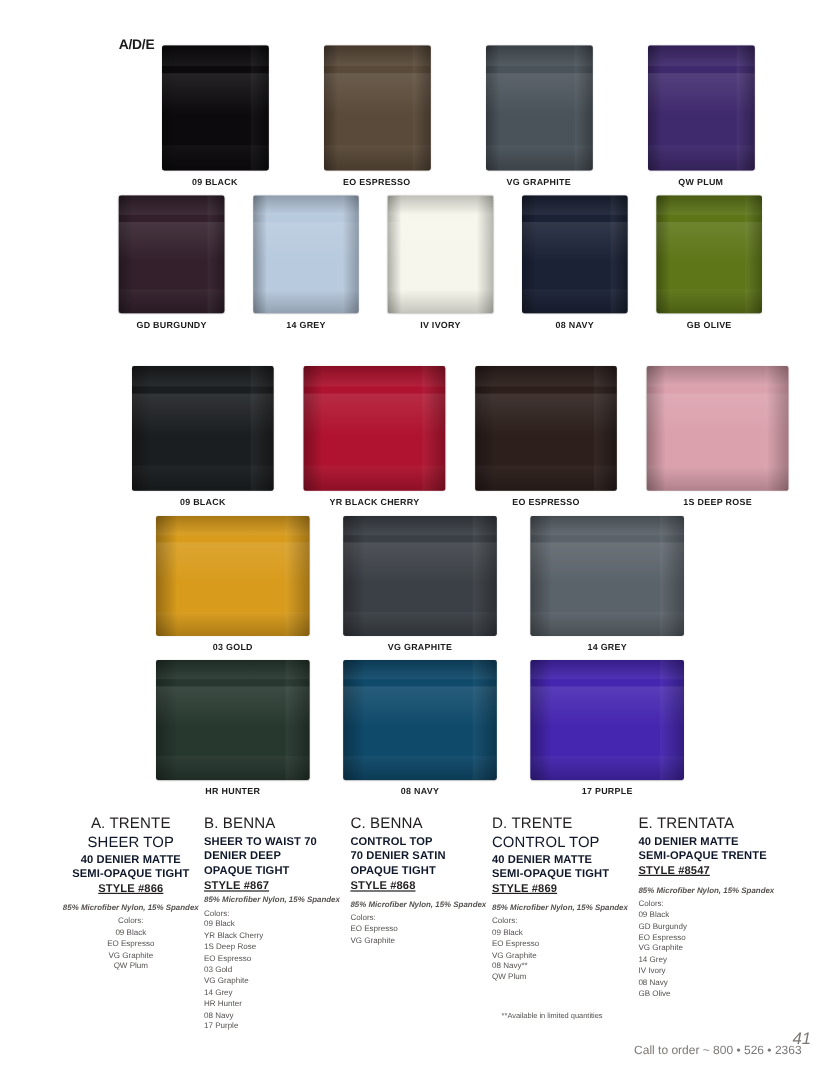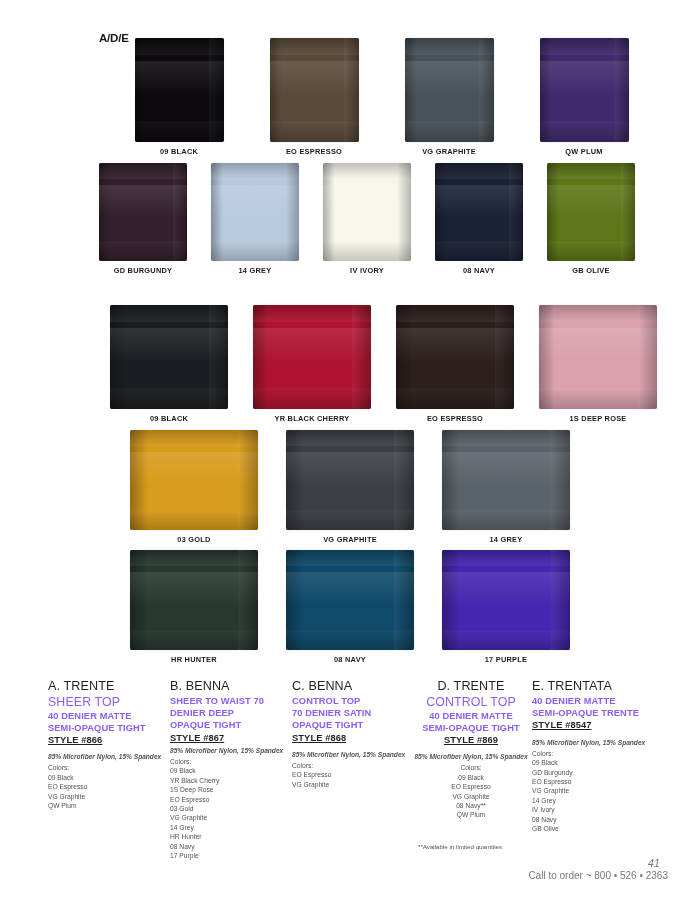--- a/index.html
+++ b/index.html
@@ -104,21 +104,21 @@
     line-height: 15px;
     color: #231f20;
     margin: 0 0 1px 0;
     white-space: nowrap;
   }
   .prod-sub {
     font-size: 9.3px;
     font-weight: bold;
     line-height: 12.2px;
     letter-spacing: 0.1px;
-    color: #8b5cf6;
+    color: #0f172a;
   }
   .prod-style {
     font-size: 9.3px;
     font-weight: bold;
     line-height: 12.4px;
     letter-spacing: 0.1px;
     color: #231f20;
     margin-bottom: 6px;
     text-decoration: underline;
   }
@@ -144,23 +144,23 @@
   .footnote {
     position: absolute;
     font-size: 6.2px;
     color: #55514f;
     white-space: nowrap;
   }
 
   
   .page-number {
     position: absolute;
-    right: 40px;
+    right: 24px;
     top: 857px;
-    font-size: 11px;
+    font-size: 14px;
     color: #7c7876;
     font-style: italic;
   }
   .order-line {
     position: absolute;
     right: 32px;
     top: 870px;
     font-size: 10px;
     color: #7c7876;
     white-space: nowrap;
@@ -339,21 +339,21 @@
         <div class="fold sheen"></div>
         <div class="fold bottom"></div>
       </div>
       <div class="swatch-caption">17 PURPLE</div>
     </div>
   </div>
 </div>
 
 <div class="products">
 
-  <div class="product-col" style="width:122px;">
+  <div class="product-col" style="width:122px;text-align:center;">
     <div class="prod-title">A. TRENTE</div>
     <div class="prod-sub" style="font-size:12.4px;font-weight:normal;line-height:14.6px;">SHEER TOP</div>
     <div class="prod-sub">40 DENIER MATTE</div>
     <div class="prod-sub">SEMI-OPAQUE TIGHT</div>
     <div class="prod-style">STYLE #866</div>
     <div class="prod-fabric">85% Microfiber Nylon, 15% Spandex</div>
     <div class="prod-colors-label">Colors:</div>
     <div class="prod-color">09 Black</div>
     <div class="prod-color">EO Espresso</div>
     <div class="prod-color">VG Graphite</div>
@@ -385,21 +385,21 @@
     <div class="prod-sub">CONTROL TOP</div>
     <div class="prod-sub">70 DENIER SATIN</div>
     <div class="prod-sub">OPAQUE TIGHT</div>
     <div class="prod-style">STYLE #868</div>
     <div class="prod-fabric">85% Microfiber Nylon, 15% Spandex</div>
     <div class="prod-colors-label">Colors:</div>
     <div class="prod-color">EO Espresso</div>
     <div class="prod-color">VG Graphite</div>
   </div>
 
-  <div class="product-col" style="width:122px;text-align:center;">
+  <div class="product-col" style="width:122px;">
     <div class="prod-title">D. TRENTE</div>
     <div class="prod-sub" style="font-size:12.4px;font-weight:normal;line-height:14.6px;">CONTROL TOP</div>
     <div class="prod-sub">40 DENIER MATTE</div>
     <div class="prod-sub">SEMI-OPAQUE TIGHT</div>
     <div class="prod-style">STYLE #869</div>
     <div class="prod-fabric">85% Microfiber Nylon, 15% Spandex</div>
     <div class="prod-colors-label">Colors:</div>
     <div class="prod-color">09 Black</div>
     <div class="prod-color">EO Espresso</div>
     <div class="prod-color">VG Graphite</div>

